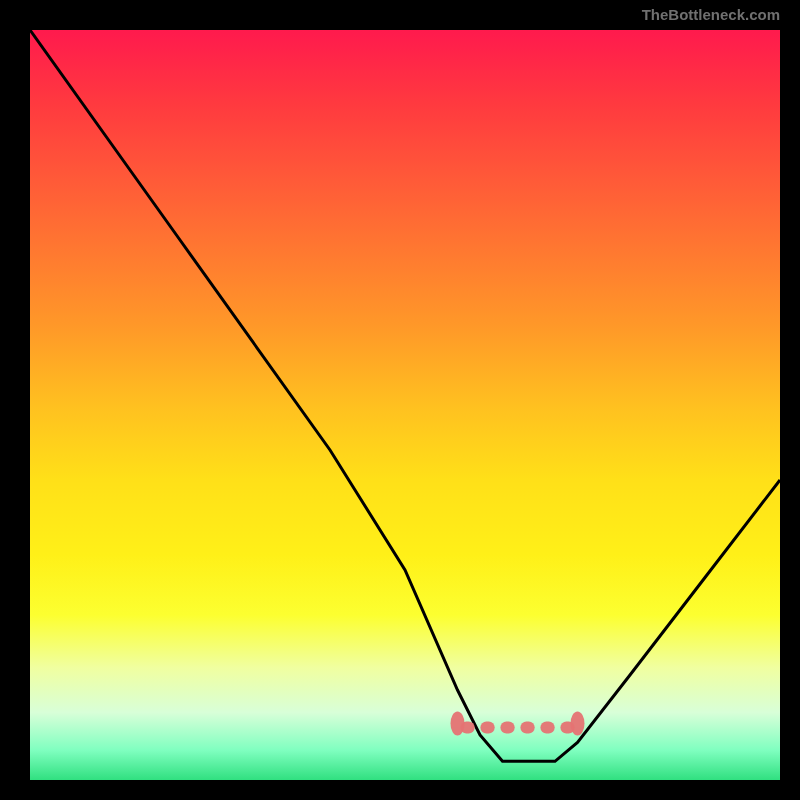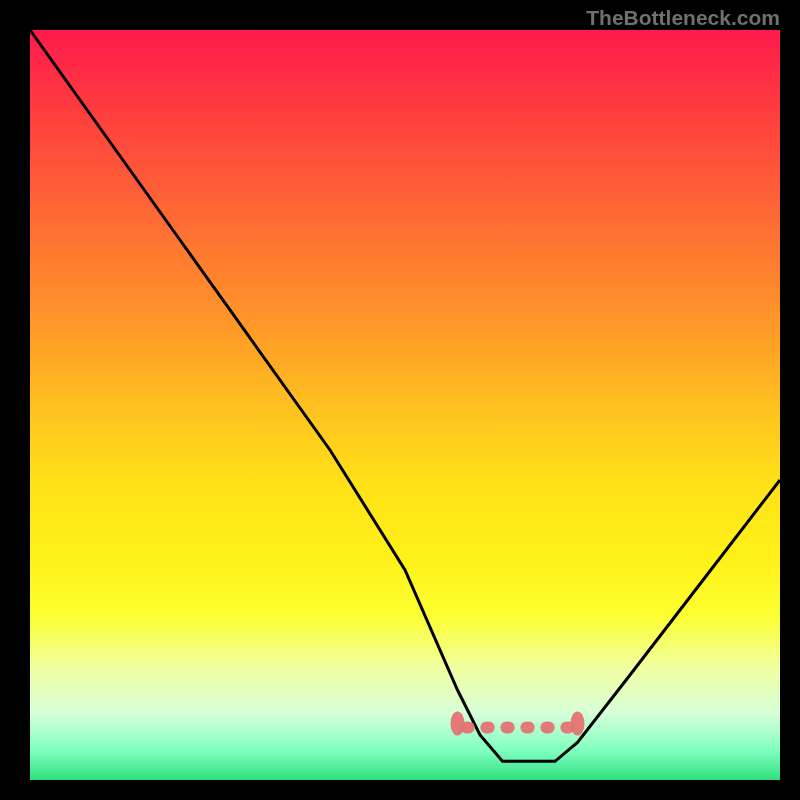--- a/index.html
+++ b/index.html
@@ -9,21 +9,21 @@
     height: 800px;
     background: #000;
     position: relative;
     font-family: Arial, sans-serif;
   }
   .watermark {
     position: absolute;
     top: 6px;
     right: 20px;
     color: #707070;
-    font-size: 21px;
+    font-size: 15px;
     font-weight: bold;
     z-index: 10;
   }
   .plot-area {
     position: absolute;
     left: 30px;
     top: 30px;
     width: 750px;
     height: 750px;
     background: linear-gradient(to bottom,

